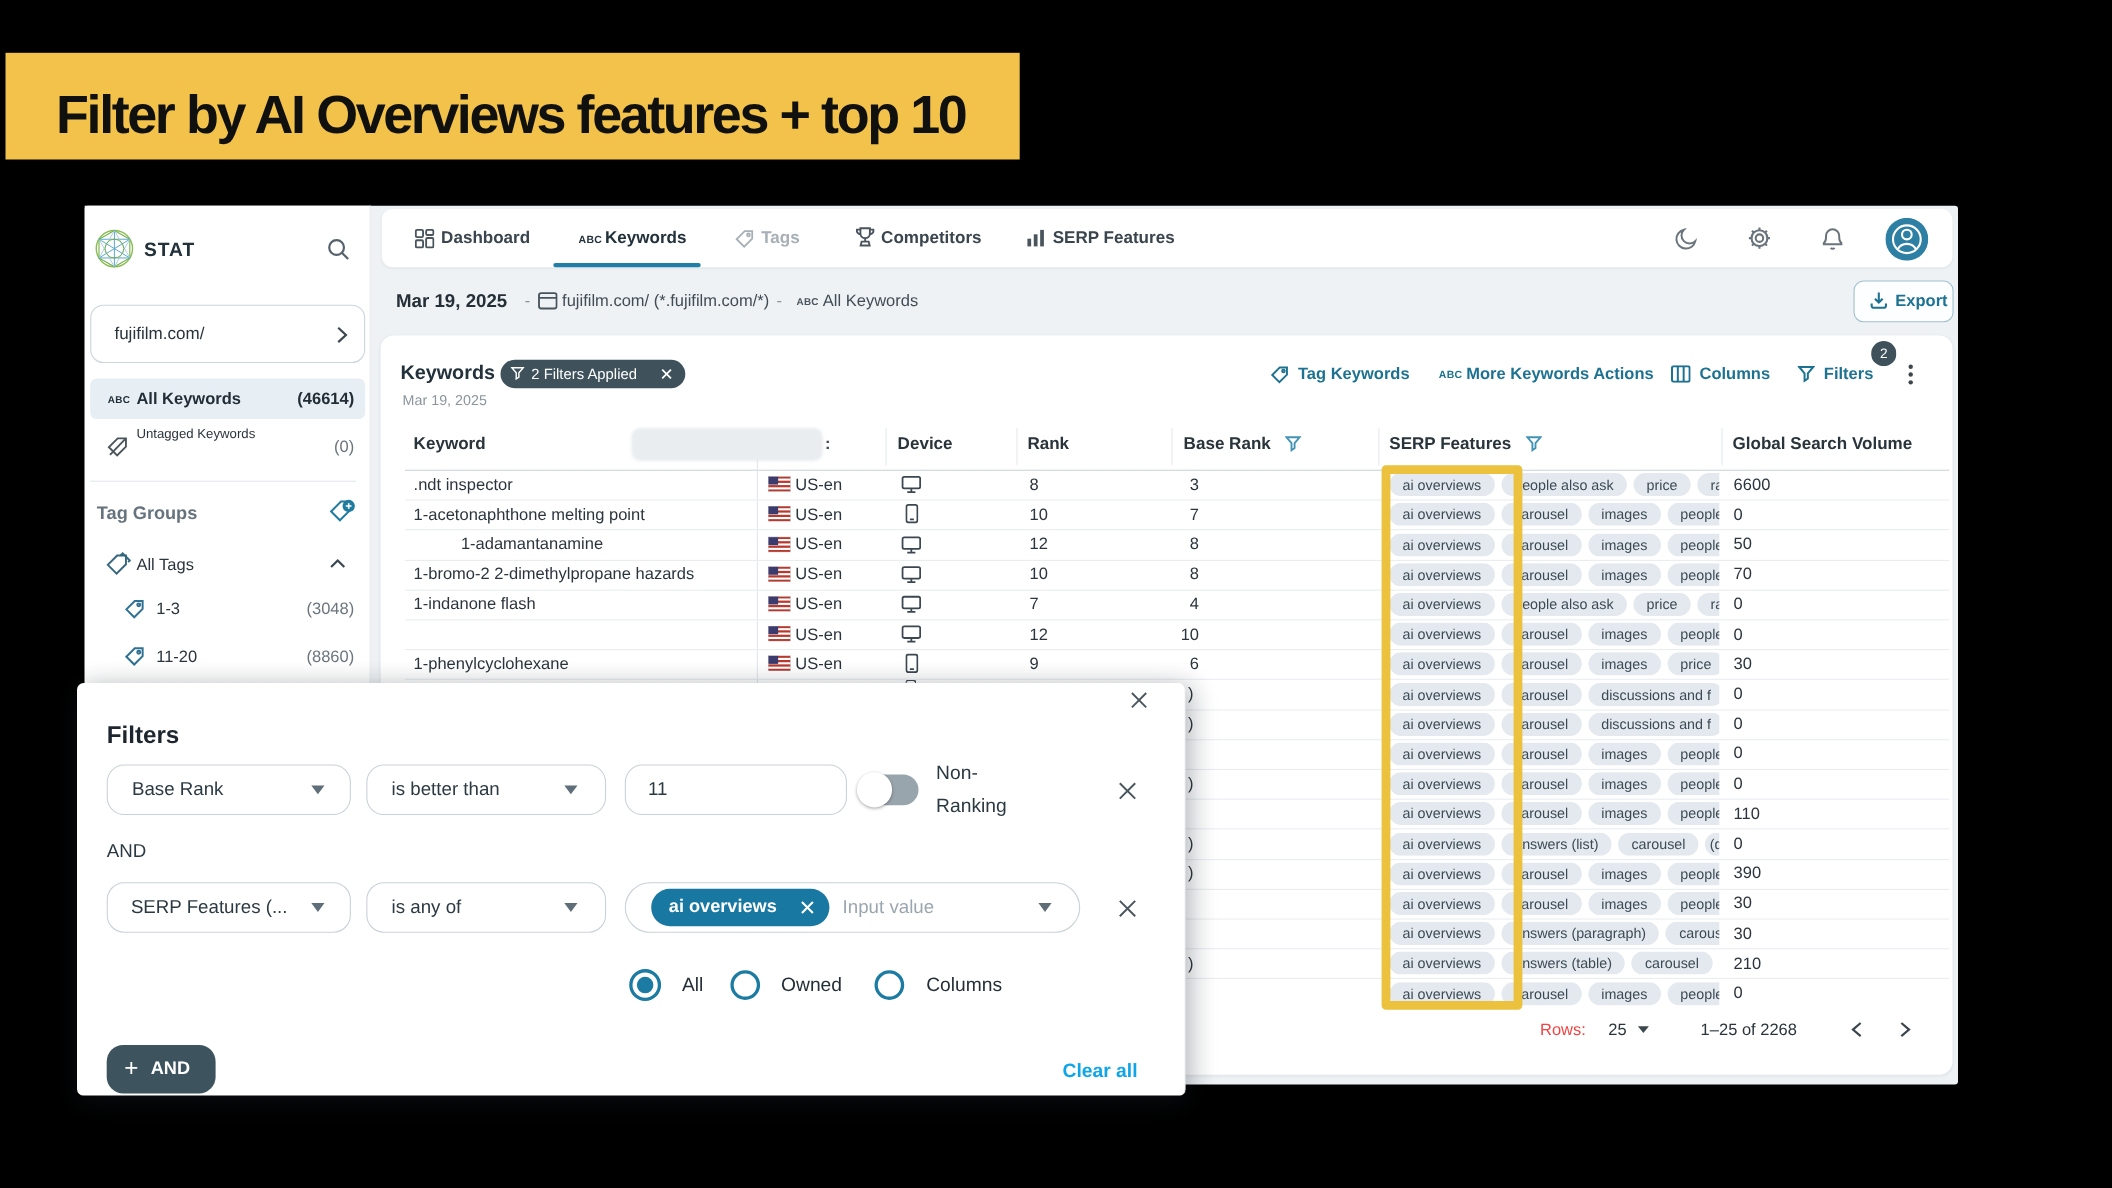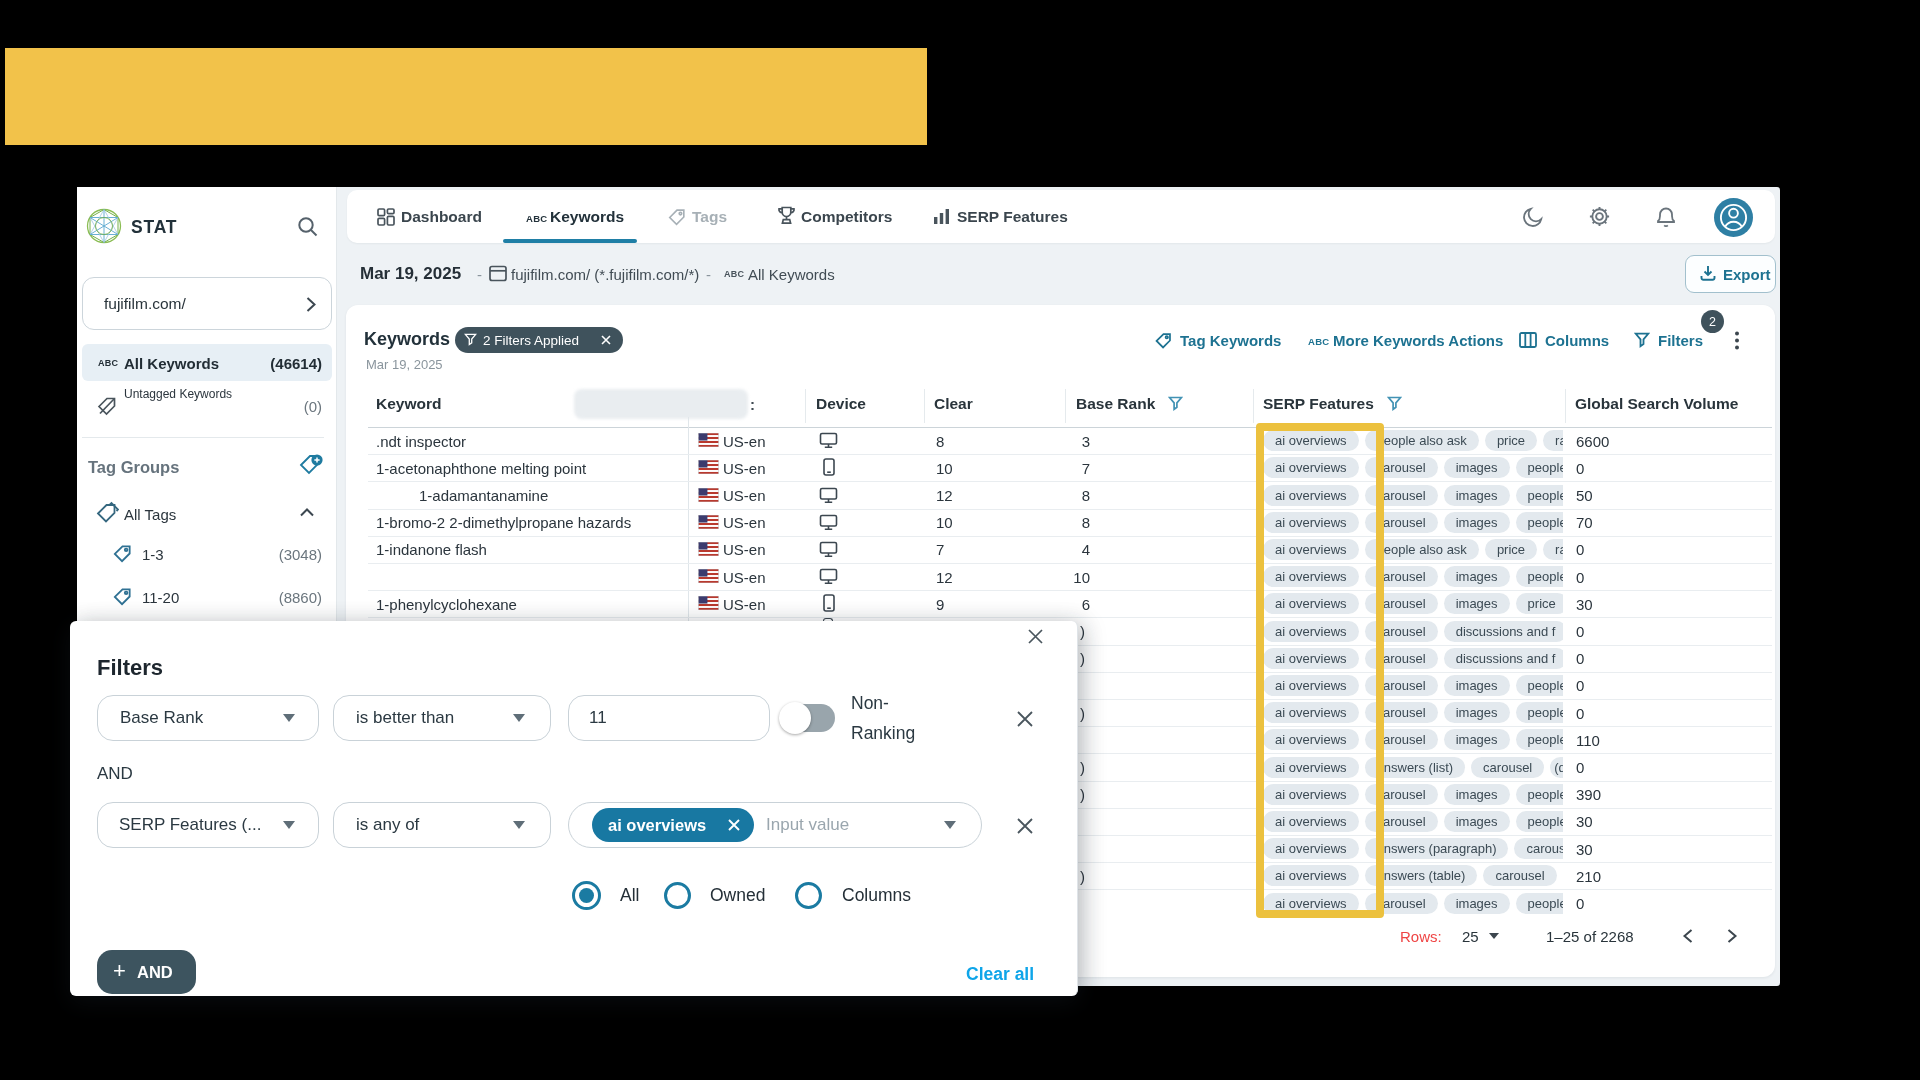--- a/index.html
+++ b/index.html
@@ -9,20 +9,21 @@
 #root{position:absolute;left:0;top:0;width:1920px;height:1080px;background:#000;}
 .sep{position:absolute;width:1px;background:#e5eaed;}
 .rowline{position:absolute;height:1px;background:#e9edf0;}
 .pill{display:inline-block;height:21px;line-height:21px;border-radius:10.5px;background:#e3e9ee;color:#3b4a54;font-size:13px;padding:0 12px;margin-right:6px;flex:none;}
 .sel{position:absolute;height:46px;border:1.5px solid #c9d2d8;border-radius:16px;background:#fff;}
 .car{position:absolute;width:0;height:0;border-left:6.5px solid transparent;border-right:6.5px solid transparent;border-top:8.5px solid #5f6e78;}
 </style></head><body>
 <div id="root">
 
 <div class="ab" style="left:5px;top:48px;width:922px;height:97px;background:#f2c24a;"></div>
+<div class="t" style="left:51px;top:105px;font-size:49px;color:#10100e;font-weight:700;letter-spacing:-2.2px;line-height:0;"><span style="line-height:normal;display:inline-block;transform:translateY(-50%);">Filter by AI Overviews features + top 10</span></div>
 <div class="ab" style="left:77px;top:187px;width:1703px;height:799px;background:#eef2f5;border-radius:3px;"></div>
 <div class="ab" style="left:77px;top:187px;width:260px;height:799px;background:#fff;border-right:1px solid #e3e8eb;"></div>
 <svg class="ab" style="left:84px;top:206px;" width="40" height="40" viewBox="0 0 40 40" fill="none">
 <circle cx="20" cy="20" r="16.5" stroke="#8bbd54" stroke-width="1.3"></circle>
 <path d="M20 3.5 L34 11.5 L34 28.5 L20 36.5 L6 28.5 L6 11.5 Z" stroke="#74b04c" stroke-width="1"></path>
 <path d="M20 3.5 L20 36.5 M6 11.5 L34 28.5 M34 11.5 L6 28.5 M6 11.5 H34 M6 28.5 H34" stroke="#5aa7cf" stroke-width="0.9"></path>
 <path d="M20 3.5 L6 28.5 M20 3.5 L34 28.5 M20 36.5 L6 11.5 M20 36.5 L34 11.5" stroke="#9ec7e0" stroke-width="0.8"></path>
 <circle cx="20" cy="20" r="8.5" stroke="#74b04c" stroke-width="0.9"></circle>
 </svg>
 <div class="t" style="left:131px;top:227px;font-size:17.5px;color:#22313a;font-weight:700;letter-spacing:0.8px;line-height:0;"><span style="line-height:normal;display:inline-block;transform:translateY(-50%);">STAT</span></div>
@@ -168,21 +169,21 @@
     </svg>
 <svg class="ab" style="left:1733px;top:331px;" width="8" height="19" viewBox="0 0 8 19">
       <circle cx="4" cy="2.4" r="2" fill="#3c464e"></circle>
       <circle cx="4" cy="9.5" r="2" fill="#3c464e"></circle>
       <circle cx="4" cy="16.6" r="2" fill="#3c464e"></circle>
     </svg>
 <div class="t" style="left:376px;top:404px;font-size:15.5px;color:#29343b;font-weight:700;letter-spacing:0;line-height:0;"><span style="line-height:normal;display:inline-block;transform:translateY(-50%);">Keyword</span></div>
 <div class="ab" style="left:574px;top:389px;width:174px;height:30px;background:#e9edf0;border-radius:8px;filter:blur(1.5px);"></div>
 <div class="t" style="left:750px;top:404px;font-size:15px;color:#3f4a52;font-weight:700;letter-spacing:0;line-height:0;"><span style="line-height:normal;display:inline-block;transform:translateY(-50%);">:</span></div>
 <div class="t" style="left:816px;top:404px;font-size:15.5px;color:#29343b;font-weight:700;letter-spacing:0;line-height:0;"><span style="line-height:normal;display:inline-block;transform:translateY(-50%);">Device</span></div>
-<div class="t" style="left:934px;top:404px;font-size:15.5px;color:#29343b;font-weight:700;letter-spacing:0;line-height:0;"><span style="line-height:normal;display:inline-block;transform:translateY(-50%);">Clear</span></div>
+<div class="t" style="left:934px;top:404px;font-size:15.5px;color:#29343b;font-weight:700;letter-spacing:0;line-height:0;"><span style="line-height:normal;display:inline-block;transform:translateY(-50%);">Rank</span></div>
 <div class="t" style="left:1076px;top:404px;font-size:15.5px;color:#29343b;font-weight:700;letter-spacing:0;line-height:0;"><span style="line-height:normal;display:inline-block;transform:translateY(-50%);">Base Rank</span></div>
 <svg class="ab" style="left:1168px;top:396px;" width="15" height="15" viewBox="0 0 15 15" fill="none" stroke="#4292b4" stroke-width="1.7">
       <path d="M1.5 1.5 h12 l-4.6 5.4 v4.4 l-2.8 2 V6.9 Z"></path>
     </svg>
 <div class="t" style="left:1263px;top:404px;font-size:15.5px;color:#29343b;font-weight:700;letter-spacing:0;line-height:0;"><span style="line-height:normal;display:inline-block;transform:translateY(-50%);">SERP Features</span></div>
 <svg class="ab" style="left:1387px;top:396px;" width="15" height="15" viewBox="0 0 15 15" fill="none" stroke="#4292b4" stroke-width="1.7">
       <path d="M1.5 1.5 h12 l-4.6 5.4 v4.4 l-2.8 2 V6.9 Z"></path>
     </svg>
 <div class="t" style="left:1575px;top:404px;font-size:15.5px;color:#29343b;font-weight:700;letter-spacing:0;line-height:0;"><span style="line-height:normal;display:inline-block;transform:translateY(-50%);">Global Search Volume</span></div>
 <div class="ab" style="left:368px;top:427px;width:1404px;height:1px;background:#ccd4d9;"></div>

